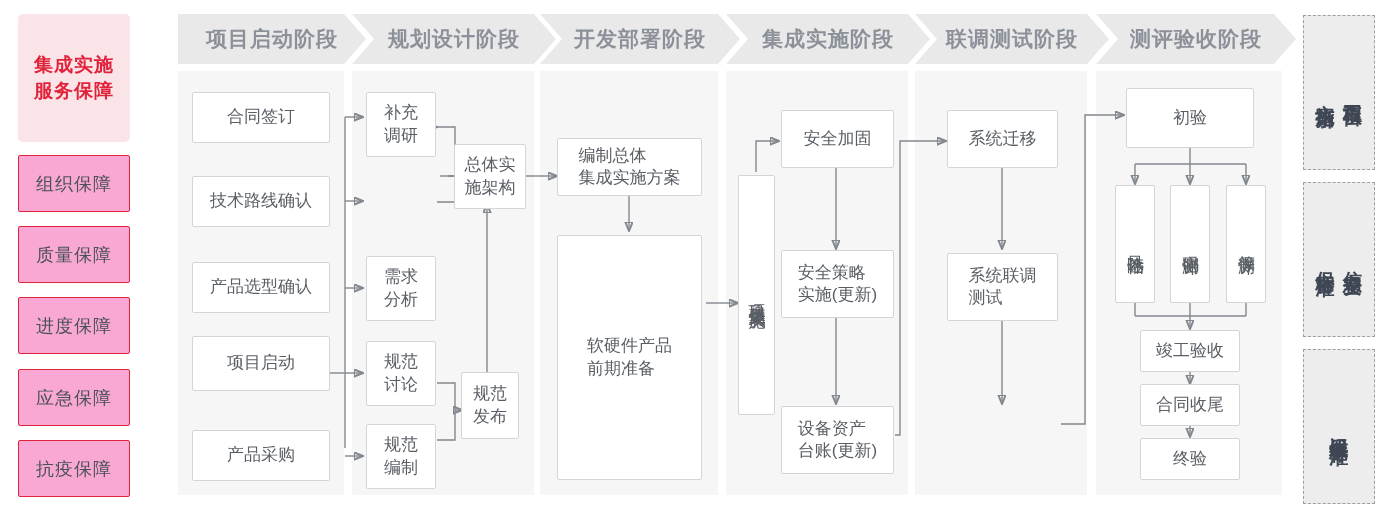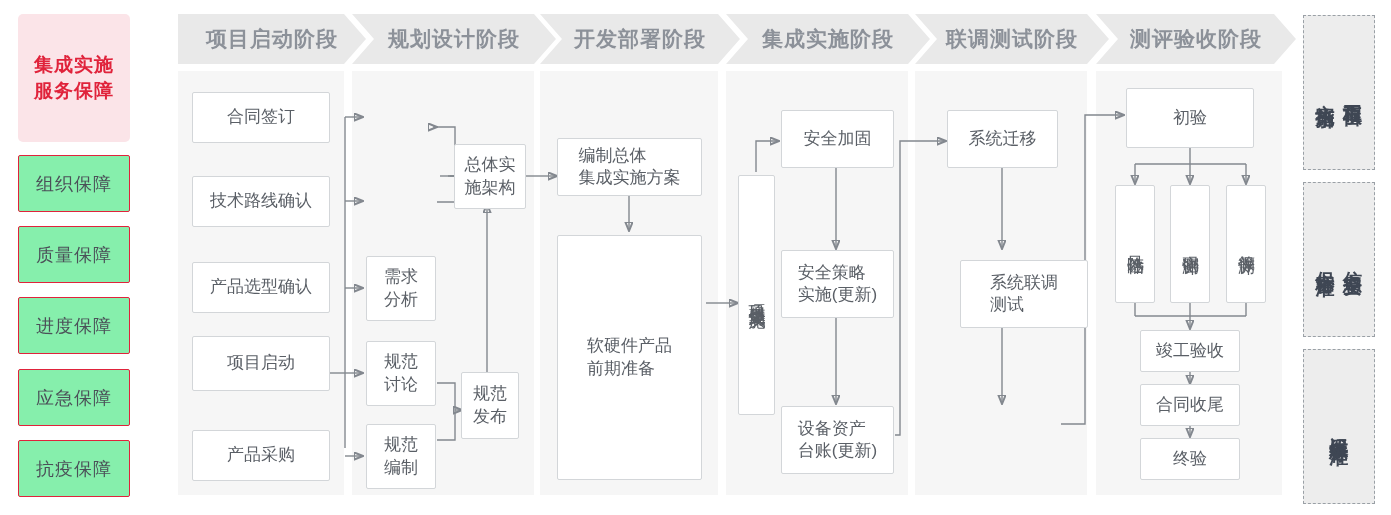--- a/index.html
+++ b/index.html
@@ -14,21 +14,21 @@
   .abs{position:absolute;box-sizing:border-box;}
 
   
   .lead-card{
     background:#fbe4e8;border-radius:5px;
     display:flex;align-items:center;justify-content:center;
     color:#e0233b;font-weight:bold;font-size:19px;line-height:1.35;
     text-align:center;letter-spacing:1px;
   }
   .guar-card{
-    background:#86efac;border:1px solid #e0233b;border-radius:2px;
+    background:#f9a8d4;border:1px solid #e0233b;border-radius:2px;
     display:flex;align-items:center;justify-content:center;
     font-size:18px;color:#4b5058;letter-spacing:1px;
   }
 
   
   .phase-head{
     background:#e9e9e9;
     display:flex;align-items:center;justify-content:center;
     font-size:21px;font-weight:bold;color:#8c9199;letter-spacing:1px;
     clip-path:polygon(0 0, calc(100% - 22px) 0, 100% 50%, calc(100% - 22px) 100%, 0 100%, 22px 50%);
@@ -198,20 +198,23 @@
   <div class="abs task" style="left:192px;top:262px;width:138px;height:51px;">
     <span>产品选型确认</span>
     </div>
   <div class="abs task" style="left:192px;top:336px;width:138px;height:55px;">
     <span>项目启动</span>
     </div>
   <div class="abs task" style="left:192px;top:430px;width:138px;height:51px;">
     <span>产品采购</span>
     </div>
 
+  <div class="abs task multiline" style="left:366px;top:92px;width:70px;height:65px;">
+    <span>补充<br>调研</span>
+    </div>
   <div class="abs task multiline" style="left:366px;top:256px;width:70px;height:65px;">
     <span>需求<br>分析</span>
     </div>
   <div class="abs task multiline" style="left:366px;top:341px;width:70px;height:65px;">
     <span>规范<br>讨论</span>
     </div>
   <div class="abs task multiline" style="left:366px;top:424px;width:70px;height:65px;">
     <span>规范<br>编制</span>
     </div>
   <div class="abs task multiline" style="left:454px;top:144px;width:72px;height:65px;font-family:Liberation Serif, serif;">
@@ -237,21 +240,21 @@
   <div class="abs task multiline" style="left:781px;top:250px;width:113px;height:68px;">
     <span>安全策略<br>实施(更新)</span>
     </div>
   <div class="abs task multiline" style="left:781px;top:406px;width:113px;height:68px;">
     <span>设备资产<br>台账(更新)</span>
     </div>
 
   <div class="abs task" style="left:947px;top:110px;width:111px;height:58px;">
     <span>系统迁移</span>
     </div>
-  <div class="abs task multiline" style="left:947px;top:260px;width:128px;height:68px;margin-left:13px;">
+  <div class="abs task multiline" style="left:947px;top:253px;width:111px;height:68px;">
     <span>系统联调<br>测试</span>
     </div>
 
   <div class="abs task" style="left:1126px;top:88px;width:128px;height:60px;">
     <span>初验</span>
     </div>
   <div class="abs task vert" style="left:1115px;top:185px;width:40px;height:118px;">
     <span>风险评估</span>
     </div>
   <div class="abs task vert" style="left:1170px;top:185px;width:40px;height:118px;">

